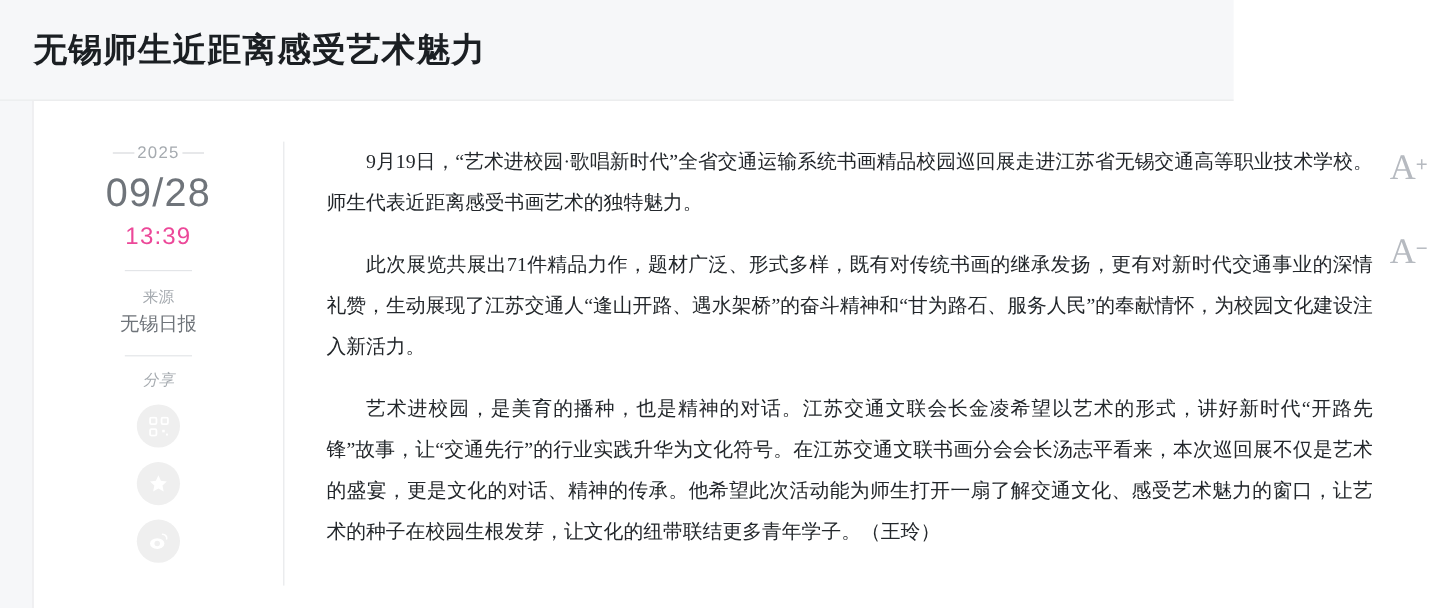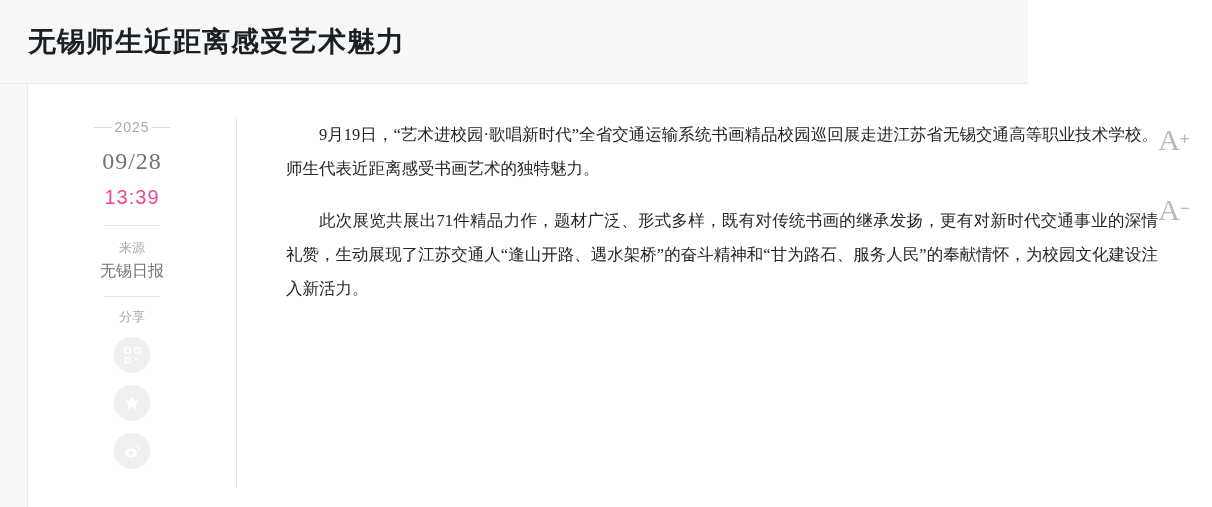--- a/index.html
+++ b/index.html
@@ -64,27 +64,26 @@
     width: 18px;
     height: 1px;
     background: #d8dadd;
   }
   .meta-year {
     font-size: 14px;
     color: #a6abb0;
     letter-spacing: 1px;
   }
   .meta-date {
-    font-size: 24px;
+    font-size: 33px;
     color: #6f747a;
     line-height: 42px;
     margin-top: 4px;
     letter-spacing: 1px;
     font-weight: normal;
-    font-family: Liberation Serif, serif;
   }
   .meta-time {
     font-size: 20px;
     color: #ec4899;
     margin-top: 4px;
     letter-spacing: 1px;
   }
   .meta-sep {
     width: 56px;
     height: 1px;
@@ -105,20 +104,21 @@
   .share-sep {
     width: 56px;
     height: 1px;
     background: #e3e5e8;
     margin: 14px auto 10px auto;
   }
   .share-label {
     font-size: 13px;
     color: #a6abb0;
     line-height: 20px;
+    font-style: italic;
   }
   .share-list {
     margin-top: 10px;
     display: flex;
     flex-direction: column;
     align-items: center;
     gap: 12px;
   }
   .share-btn {
     width: 36px;
@@ -136,21 +136,21 @@
   .divider {
     position: absolute;
     left: 236px;
     top: 118px;
     width: 1px;
     height: 370px;
     background: #e6e8ea;
   }
   .article {
     position: absolute;
-    left: 286px;
+    left: 272px;
     top: 118px;
     width: 872px;
   }
   .article p {
     margin: 0 0 18px 0;
     font-size: 16.5px;
     line-height: 34px;
     color: #23272b;
     text-align: justify;
     text-indent: 2em;
@@ -229,20 +229,21 @@
         </svg>
       </div>
     </div>
   </div>
 
   <div class="divider"></div>
 
   <div class="article">
     <p>9月19日，“艺术进校园·歌唱新时代”全省交通运输系统书画精品校园巡回展走进江苏省无锡交通高等职业技术学校。师生代表近距离感受书画艺术的独特魅力。</p>
     <p>此次展览共展出71件精品力作，题材广泛、形式多样，既有对传统书画的继承发扬，更有对新时代交通事业的深情礼赞，生动展现了江苏交通人“逢山开路、遇水架桥”的奋斗精神和“甘为路石、服务人民”的奉献情怀，为校园文化建设注入新活力。</p>
+    <p>艺术进校园，是美育的播种，也是精神的对话。江苏交通文联会长金凌希望以艺术的形式，讲好新时代“开路先锋”故事，让“交通先行”的行业实践升华为文化符号。在江苏交通文联书画分会会长汤志平看来，本次巡回展不仅是艺术的盛宴，更是文化的对话、精神的传承。他希望此次活动能为师生打开一扇了解交通文化、感受艺术魅力的窗口，让艺术的种子在校园生根发芽，让文化的纽带联结更多青年学子。（王玲）</p>
   </div>
 
   <div class="font-ctrl" id="font-bigger">
     <span class="glyph">A</span><span class="sup">+</span>
   </div>
   <div class="font-ctrl" id="font-smaller">
     <span class="glyph">A</span><span class="sup">−</span>
   </div>
 
 </div>

